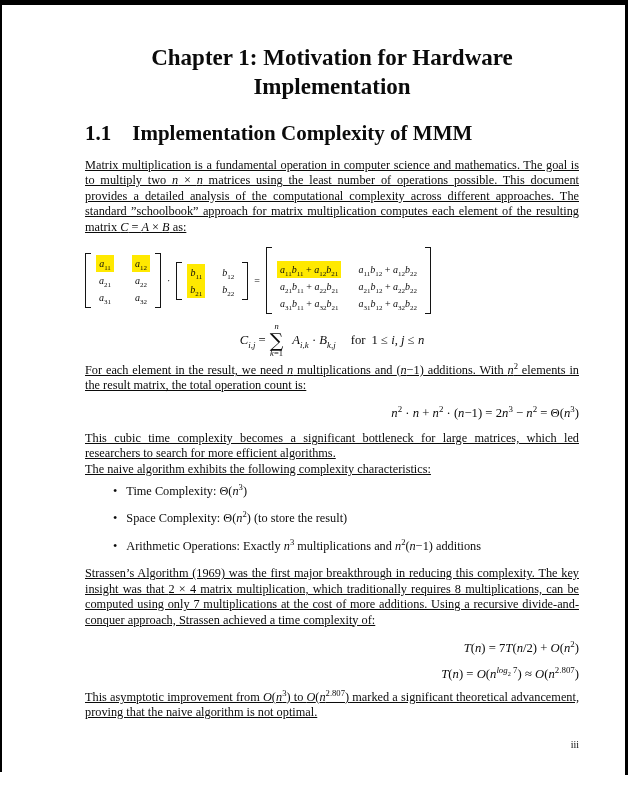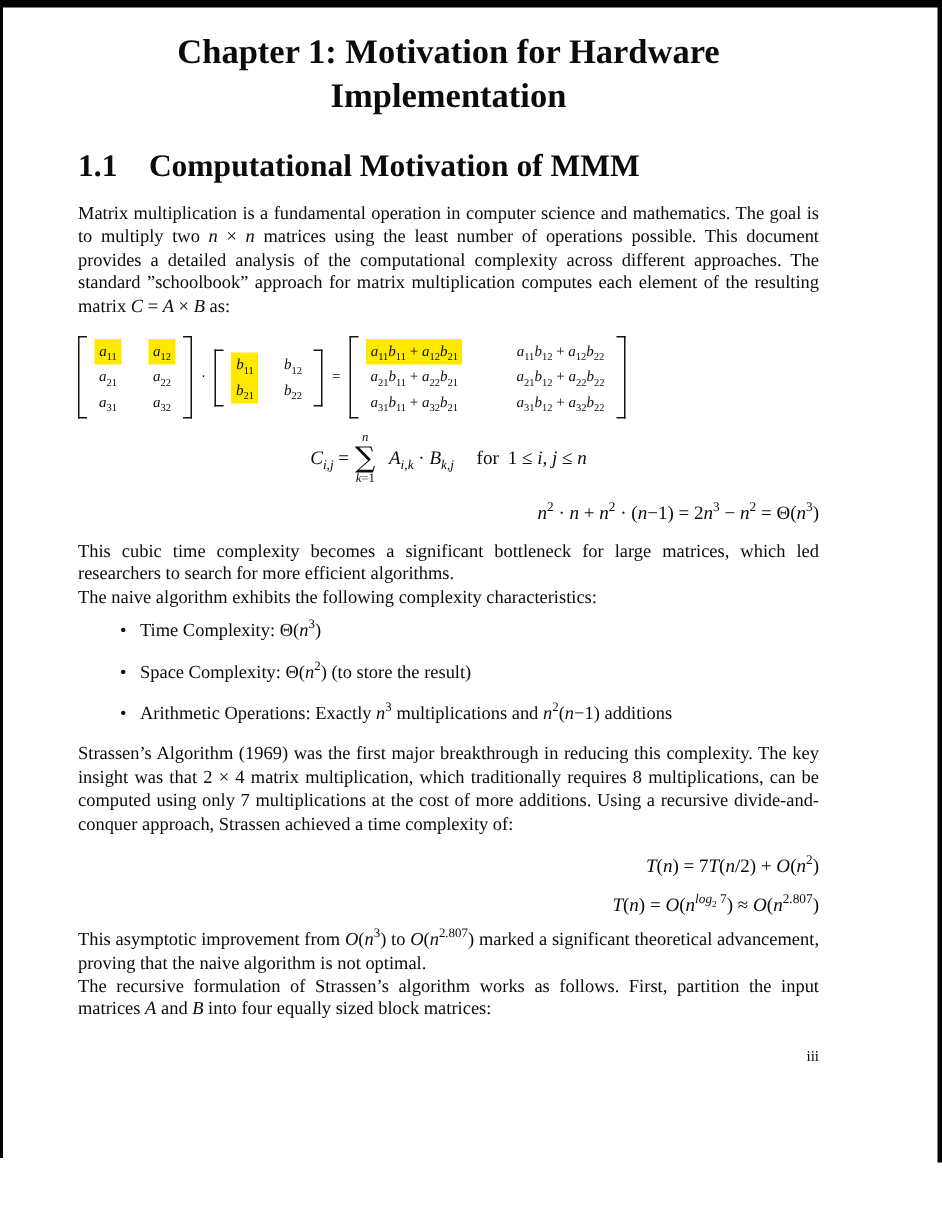--- a/index.html
+++ b/index.html
@@ -6,27 +6,27 @@
   body{
     width:628px;height:808px;position:relative;overflow:hidden;
     background:#ffffff;color:#0b0b0b;
     font-family:"Liberation Serif","DejaVu Serif",serif;
   }
   
   .edge-top{position:absolute;top:0;left:0;width:628px;height:5px;background:#000;}
   .edge-left{position:absolute;top:0;left:0;width:2px;height:772px;background:#000;}
   .edge-right{position:absolute;top:0;right:0;width:3px;height:775px;background:#000;}
 
-  .content{position:absolute;left:52px;top:0;width:494px;padding-top:20px;}
+  .content{position:absolute;left:85px;top:0;width:494px;padding-top:43px;}
 
   .doc-title{margin:0;font-size:23px;line-height:29px;font-weight:bold;text-align:center;}
   .section-heading{margin-top:20px;font-size:21px;font-weight:bold;display:flex;align-items:baseline;}
   .section-number{margin-right:21px;}
 
-  p{margin:0;font-size:12.3px;line-height:15.4px;text-align:justify;}
+  p{margin:0;font-size:12.3px;line-height:15.4px;text-align:justify;text-decoration:underline;}
   .p1{margin-top:12px;}
   .p2{margin-top:5px;}
   .p3a{margin-top:9px;}
   .p4{margin-top:12px;}
   .p5{margin-top:9px;}
   .p6{margin-top:7px;}
 
   sub,sup{font-size:70%;line-height:0;}
   .mi{white-space:nowrap;}
 
@@ -37,21 +37,21 @@
   .eq-master{margin-top:9px;}
 
   
   .disp{display:flex;justify-content:flex-start;align-items:center;margin-top:12px;font-size:10px;}
   .matrix{display:inline-flex;align-items:stretch;}
   .br-l{width:5px;border:1.5px solid #141414;border-right:none;}
   .br-r{width:5px;border:1.5px solid #141414;border-left:none;}
   .cells{display:grid;align-items:center;padding:2px 5px;}
   .cells-a{grid-template-columns:auto auto;column-gap:18px;}
   .cells-b{grid-template-columns:auto auto;column-gap:14px;}
-  .cells-c{grid-template-columns:auto auto;column-gap:33px;}
+  .cells-c{grid-template-columns:auto auto;column-gap:14px;margin-top:12px;}
   .mc{text-align:center;line-height:17px;padding:0 3px;white-space:nowrap;}
   .hl{background:var(--hl,#ffe900);}
   .op{padding:0 6px;}
 
   
   .sumrow{display:flex;justify-content:center;align-items:center;margin-top:8px;font-size:12.7px;}
   .sigma-stack{display:flex;flex-direction:column;align-items:center;margin:0 4px;}
   .lim{font-size:8.5px;line-height:9px;white-space:nowrap;}
   .sigma{font-size:19px;line-height:18px;font-family:"DejaVu Serif","DejaVu Sans",serif;}
   .gap-l{margin-left:5px;}
@@ -74,21 +74,21 @@
 
 <div class="content">
 
   <h1 class="doc-title">
     <div>Chapter 1: Motivation for Hardware</div>
     <div>Implementation</div>
   </h1>
 
   <div class="section-heading">
     <span class="section-number">1.1</span>
-    <span>Computational Motivation of MMM</span>
+    <span>Implementation Complexity of MMM</span>
   </div>
 
   <p class="p1">Matrix multiplication is a fundamental operation in computer science and mathematics. The goal is to multiply two <span class="mi"><i>n</i> × <i>n</i></span> matrices using the least number of operations possible. This document provides a detailed analysis of the computational complexity across different approaches. The standard ”schoolbook” approach for matrix multiplication computes each element of the resulting matrix <span class="mi"><i>C</i> = <i>A</i> × <i>B</i></span> as:</p>
 
   <div class="disp">
     <span class="matrix">
       <span class="br-l"></span>
       <span class="cells cells-a">
         <span class="mc hl"><i>a</i><sub>11</sub></span>
         <span class="mc hl"><i>a</i><sub>12</sub></span>
@@ -134,20 +134,21 @@
     <span class="sigma-stack">
       <span class="lim"><i>n</i></span>
       <span class="sigma">∑</span>
       <span class="lim"><i>k</i>=1</span>
     </span>
     <span class="gap-l"><i>A</i><sub><i>i</i>,<i>k</i></sub> · <i>B</i><sub><i>k</i>,<i>j</i></sub></span>
     <span class="forword">for</span>
     <span>1 ≤ <i>i</i>, <i>j</i> ≤ <i>n</i></span>
   </div>
 
+  <p class="p2">For each element in the result, we need <span class="mi"><i>n</i></span> multiplications and <span class="mi">(<i>n</i>−1)</span> additions. With <span class="mi"><i>n</i><sup>2</sup></span> elements in the result matrix, the total operation count is:</p>
 
   <div class="eq eq-count"><i>n</i><sup>2</sup> · <i>n</i> + <i>n</i><sup>2</sup> · (<i>n</i>−1) = 2<i>n</i><sup>3</sup> − <i>n</i><sup>2</sup> = Θ(<i>n</i><sup>3</sup>)</div>
 
   <p class="p3a">This cubic time complexity becomes a significant bottleneck for large matrices, which led researchers to search for more efficient algorithms.</p>
   <p>The naive algorithm exhibits the following complexity characteristics:</p>
 
   <div class="bullets">
     <div class="bullet-item">
       <span class="bullet-dot">•</span>
       <span>Time Complexity: <span class="mi">Θ(<i>n</i><sup>3</sup>)</span></span>
@@ -163,17 +164,16 @@
   </div>
 
   <p class="p4">Strassen’s Algorithm (1969) was the first major breakthrough in reducing this complexity. The key insight was that <span class="mi">2 × 4</span> matrix multiplication, which traditionally requires 8 multiplications, can be computed using only 7 multiplications at the cost of more additions. Using a recursive divide-and-conquer approach, Strassen achieved a time complexity of:</p>
 
   <div class="eq eq-strassen"><i>T</i>(<i>n</i>) = 7<i>T</i>(<i>n</i>/2) + <i>O</i>(<i>n</i><sup>2</sup>)</div>
 
 
   <div class="eq eq-master"><i>T</i>(<i>n</i>) = <i>O</i>(<i>n</i><sup><i>log</i><sub>2</sub> 7</sup>) ≈ <i>O</i>(<i>n</i><sup>2.807</sup>)</div>
 
   <p class="p6">This asymptotic improvement from <span class="mi"><i>O</i>(<i>n</i><sup>3</sup>)</span> to <span class="mi"><i>O</i>(<i>n</i><sup>2.807</sup>)</span> marked a significant theoretical advancement, proving that the naive algorithm is not optimal.</p>
-  <p>The recursive formulation of Strassen’s algorithm works as follows. First, partition the input matrices <span class="mi"><i>A</i></span> and <span class="mi"><i>B</i></span> into four equally sized block matrices:</p>
 
   <div class="pagenum">iii</div>
 
 </div>
 
 </body></html>

